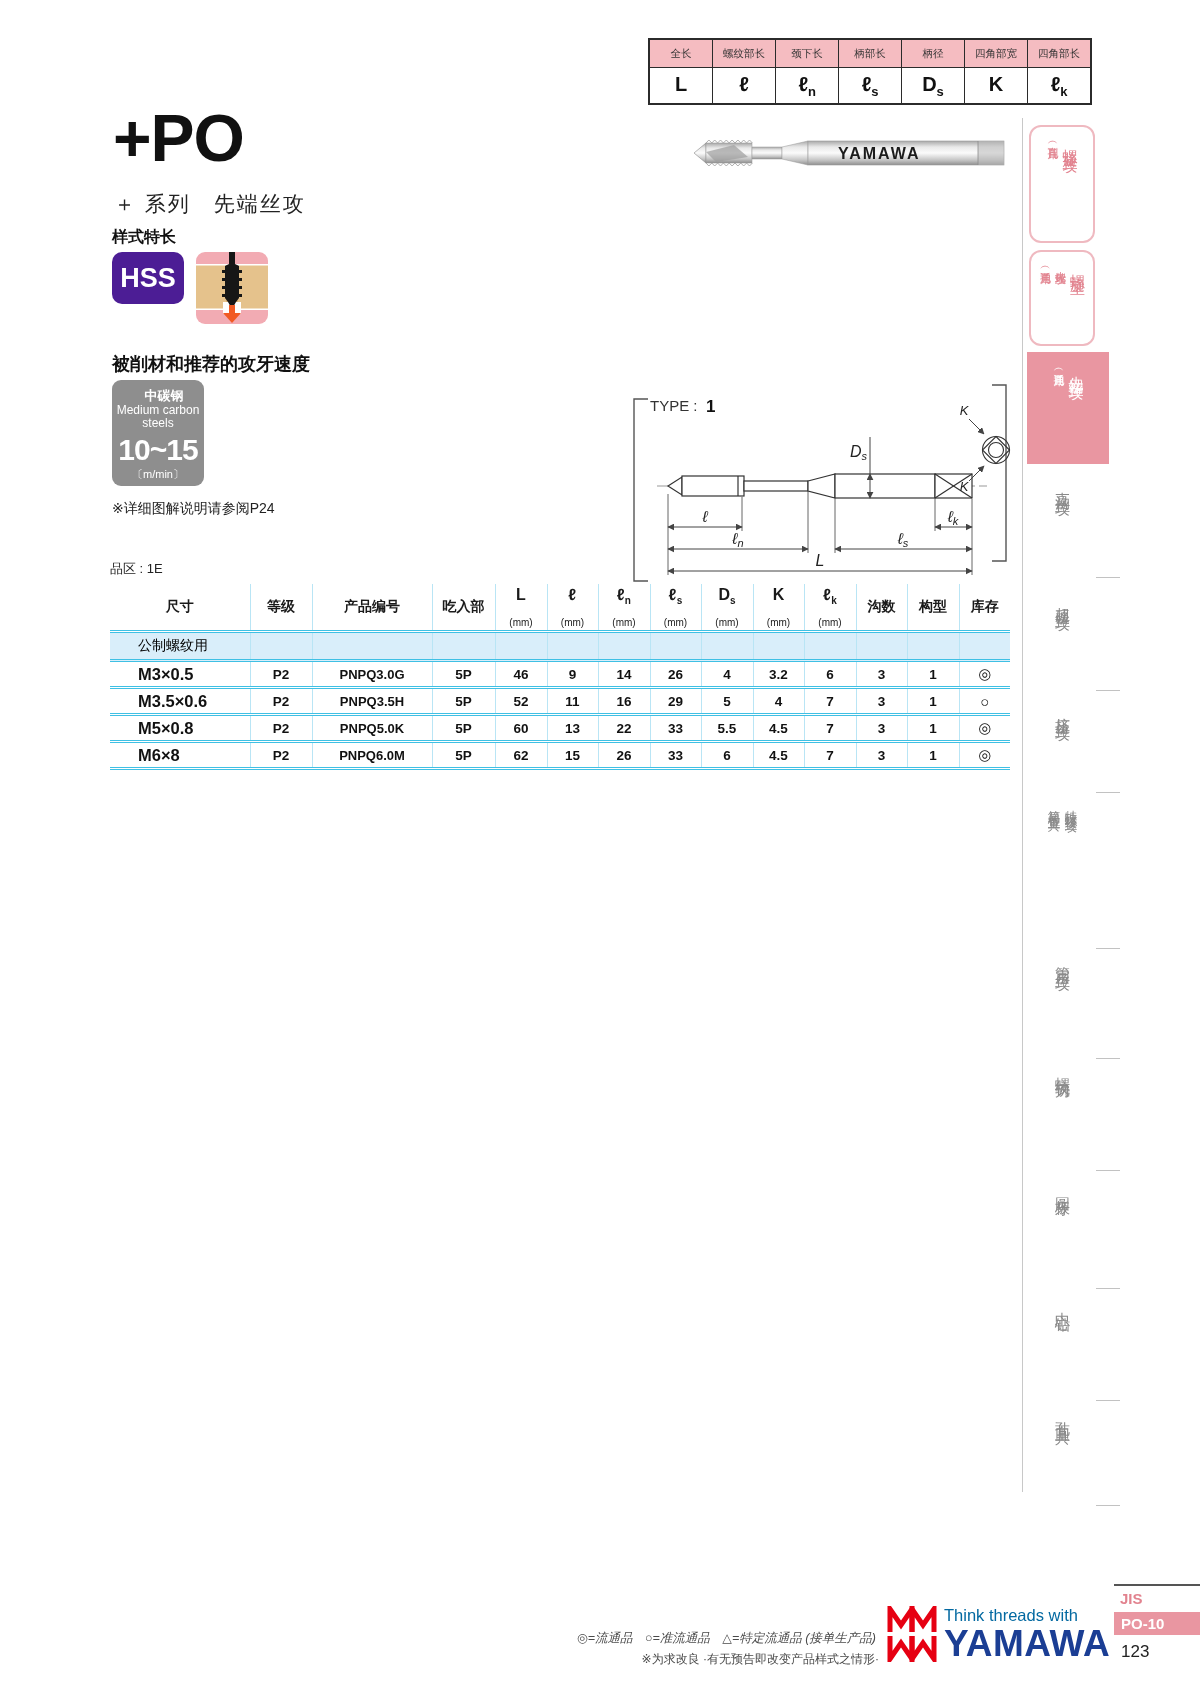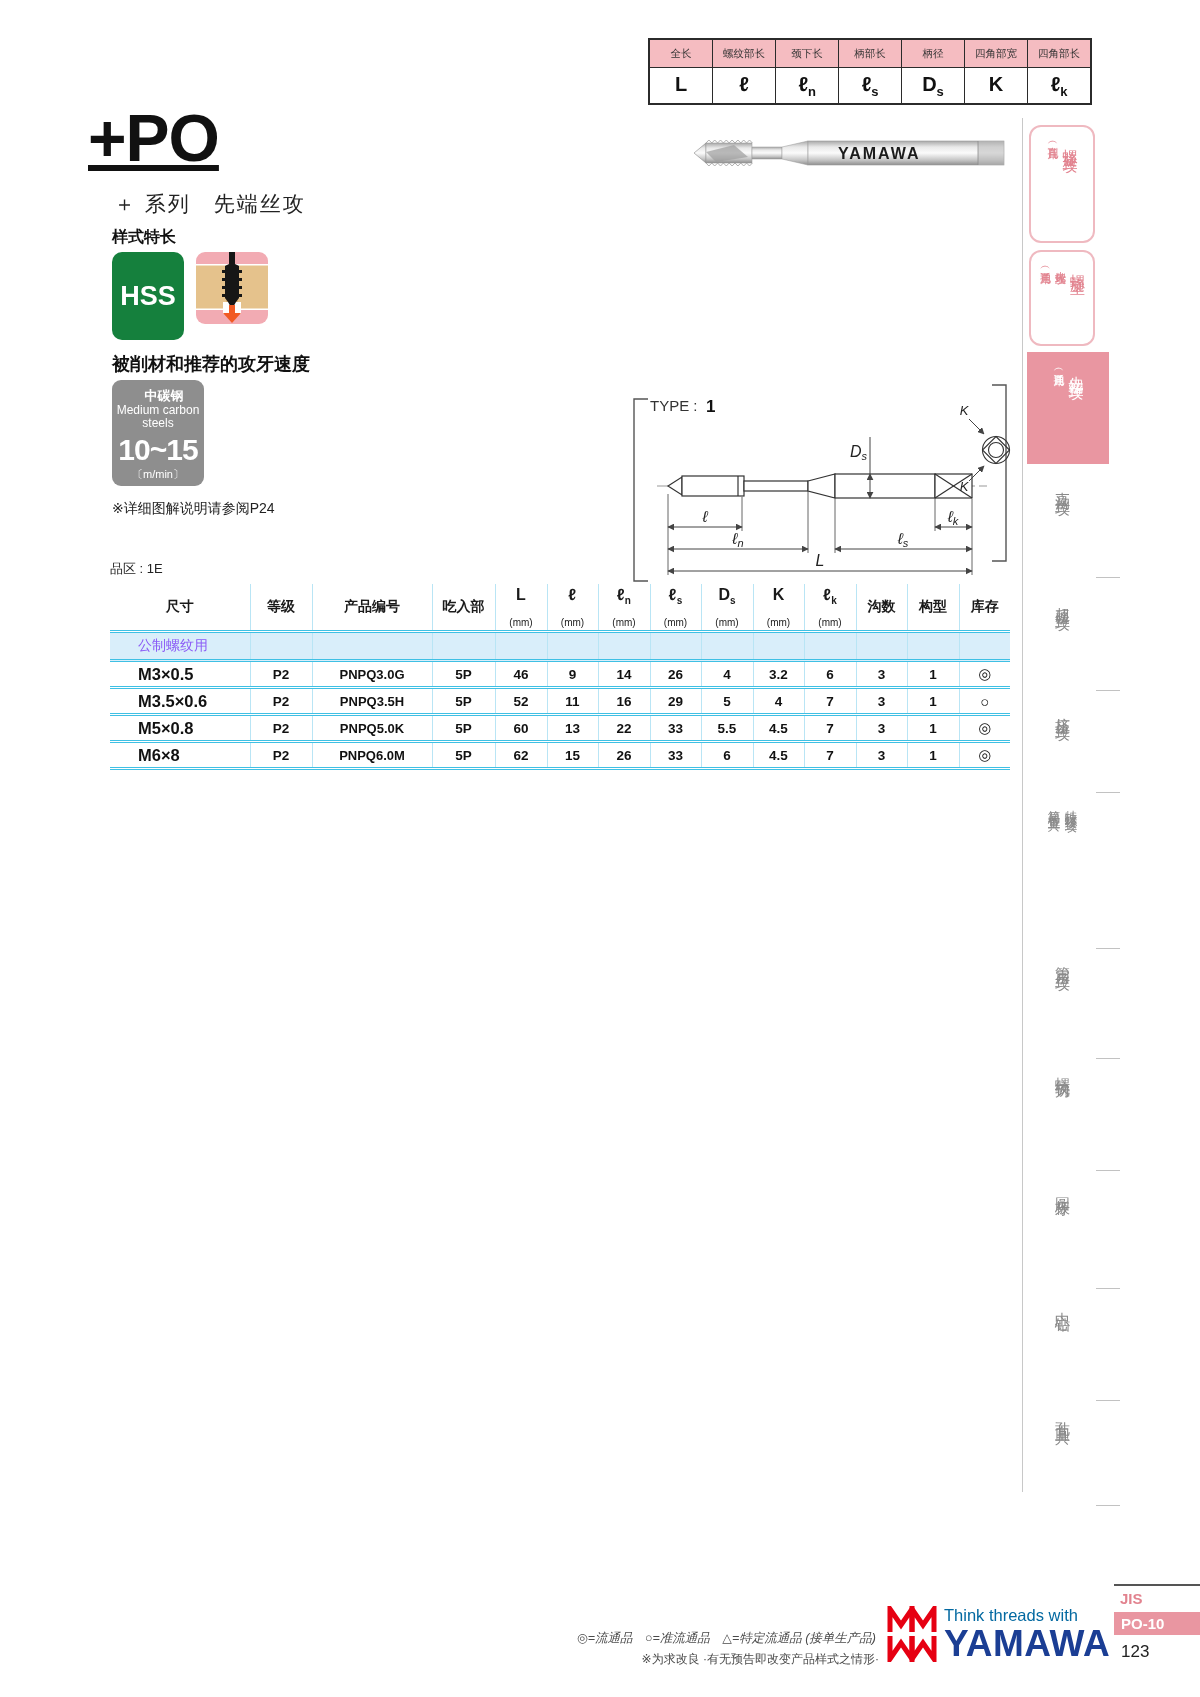--- a/index.html
+++ b/index.html
@@ -13,24 +13,24 @@
   .abs{position:absolute;}
 
   
   .dim-table{position:absolute;left:648px;top:38px;border-collapse:collapse;border:2px solid #2b2b2b;}
   .dim-table td{border:1px solid #2b2b2b;text-align:center;vertical-align:middle;}
   .dim-table .hd{background:var(--pink-light);font-size:10.5px;color:#333;width:60px;height:25px;}
   .dim-table .sym{font-size:20px;font-weight:bold;height:33px;}
   .dim-table .sym sub{font-size:13px;}
 
   
-  .series-code{left:88px;top:100px;font-size:66px;font-weight:bold;letter-spacing:-1px;text-decoration:underline;}
+  .series-code{left:113px;top:100px;font-size:66px;font-weight:bold;letter-spacing:-1px;}
   .series-sub{left:114px;top:190px;font-size:21px;letter-spacing:2px;color:#222;}
   .feature-label{left:112px;top:227px;font-size:16px;font-weight:bold;}
-  .hss-box{left:112px;top:252px;width:72px;height:88px;background:#15803d;border-radius:10px;
+  .hss-box{left:112px;top:252px;width:72px;height:52px;background:#4c1d95;border-radius:10px;
            display:flex;align-items:center;justify-content:center;color:#fff;font-size:27px;font-weight:bold;}
   .hole-icon{left:196px;top:252px;}
 
   .speed-heading{left:112px;top:352px;font-size:18px;font-weight:bold;}
   .speed-box{left:112px;top:380px;width:92px;height:106px;background:var(--gray-box);border-radius:9px;
              color:#fff;text-align:center;padding-top:9px;box-sizing:border-box;line-height:1.1;}
   .speed-box .m-cn{font-size:13px;font-weight:bold;display:block;margin-left:12px;}
   .speed-box .m-en{font-size:12px;display:block;margin-top:1px;}
   .speed-box .val{font-size:30px;font-weight:bold;display:block;margin-top:2px;letter-spacing:-1px;}
   .speed-box .unit{font-size:11px;display:block;margin-top:2px;}
@@ -43,21 +43,21 @@
 
   
   .spec-table{position:absolute;left:110px;top:584px;width:900px;border-collapse:collapse;table-layout:fixed;}
   .spec-table th,.spec-table td{padding:0;}
   .spec-table th+th,.spec-table td+td{border-left:1px solid #b9e5f5;}
   .spec-table thead th{height:46px;vertical-align:middle;font-size:14px;color:#1a1a1a;
                        border-bottom:3px double var(--cyan-line);}
   .spec-table thead .sym{font-size:16px;}
   .spec-table thead .sym sub{font-size:10px;}
   .spec-table thead .unit{display:block;font-size:10px;font-weight:normal;margin-top:10px;}
-  .section-row td{background:var(--section-bg);height:26px;font-size:14px;color:#8b5cf6;
+  .section-row td{background:var(--section-bg);height:26px;font-size:14px;color:#000000;
                   border-bottom:3px double var(--cyan-line);margin-left:25px;}
   .section-row .c-size{text-align:left;padding-left:28px;}
   .data-row td{height:24px;text-align:center;font-size:13.5px;font-weight:bold;color:#111;
                border-bottom:3px double var(--cyan-line);}
   .data-row .c-size{text-align:left;padding-left:28px;font-size:16.5px;}
   .data-row .c-part{font-size:13px;}
   .data-row .c-stock{font-size:15px;font-weight:normal;}
 
   
   .sidebar{position:absolute;left:1022px;top:0;width:178px;height:1697px;}

